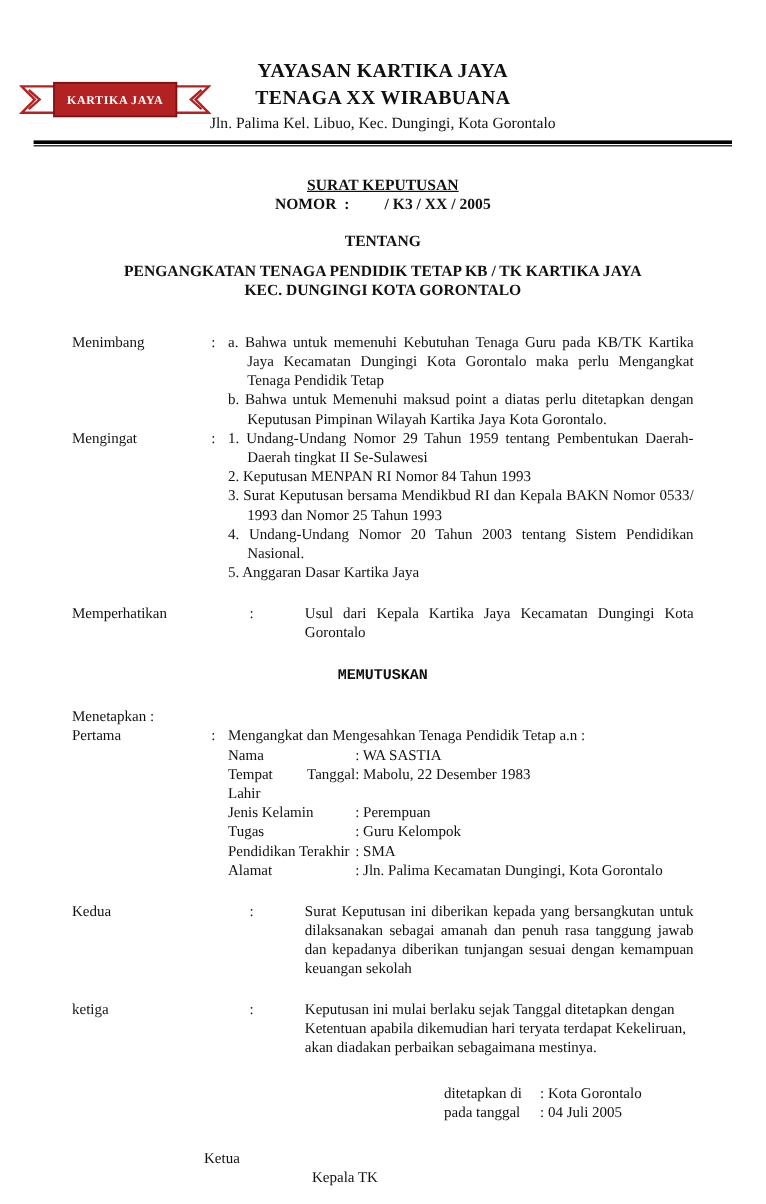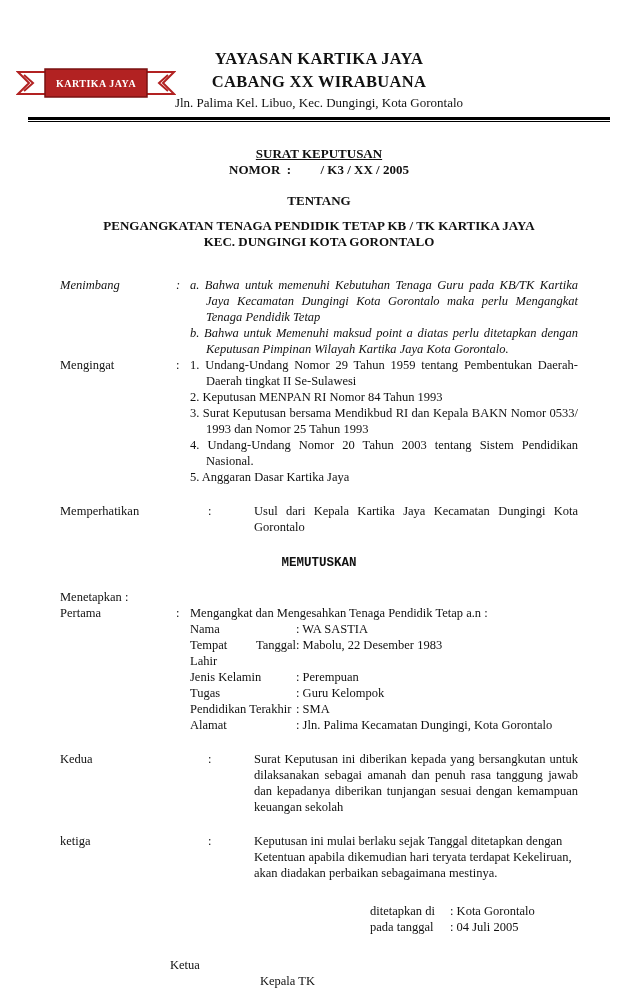--- a/index.html
+++ b/index.html
@@ -39,21 +39,21 @@
   .decree-title .t4 { font-weight: bold; font-size: 13px; margin-top: 8px; }
   .decree-title .t5 { font-weight: bold; font-size: 13px; }
 
   
   .body { padding: 0 60px; }
   .row { display: flex; align-items: flex-start; }
   .row .lbl { width: 116px; flex-shrink: 0; }
   .row .col { width: 14px; flex-shrink: 0; }
   .row .cnt { flex: 1; text-align: justify; }
   .item { padding-left: 16px; text-indent: -16px; }
-  .mt-lg { margin-top: 26px; font-style: italic; }
+  .mt-lg { margin-top: 26px; }
   .mt-md { margin-top: 18px; gap: 32px; }
 
   .memutuskan { text-align: center; font-weight: bold; margin-top: 20px; font-family: Liberation Mono, monospace; }
   .menetapkan { margin-top: 18px; }
 
   .detail-row { display: flex; }
   .detail-row .dlbl { width: 106px; flex-shrink: 0; }
   .detail-row .dval { flex: 1; }
 
   
@@ -76,21 +76,21 @@
   <div class="letterhead">
     <svg class="logo" viewBox="0 0 160 42" aria-hidden="true">
       <polygon points="2,10 34,10 34,32 2,32 13,21" fill="#ffffff" stroke="#b22222" stroke-width="2"></polygon>
       <polyline points="8,13 17,21 8,29" fill="none" stroke="#b22222" stroke-width="2"></polyline>
       <polygon points="158,10 126,10 126,32 158,32 147,21" fill="#ffffff" stroke="#b22222" stroke-width="2"></polygon>
       <polyline points="152,13 143,21 152,29" fill="none" stroke="#b22222" stroke-width="2"></polyline>
       <rect x="29" y="7" width="102" height="28" fill="#b22222" stroke="#7a1212" stroke-width="1.5"></rect>
       <text x="80" y="25" text-anchor="middle" fill="#ffffff" font-size="10" font-weight="bold" letter-spacing="0.5" font-family="Liberation Serif, serif">KARTIKA JAYA</text>
     </svg>
     <div class="org-name">YAYASAN KARTIKA JAYA</div>
-    <div class="org-branch">CABANG XX WIRABUANA</div>
+    <div class="org-branch">TENAGA XX WIRABUANA</div>
     <div class="org-address">Jln. Palima Kel. Libuo, Kec. Dungingi, Kota Gorontalo</div>
     <div class="rule-thick"></div>
     <div class="rule-thin"></div>
   </div>
 
   <div class="decree-title">
     <div class="t1">SURAT KEPUTUSAN</div>
     <div class="t2">NOMOR  :         / K3 / XX / 2005</div>
     <div class="t3">TENTANG</div>
     <div class="t4">PENGANGKATAN TENAGA PENDIDIK TETAP KB / TK KARTIKA JAYA</div>

